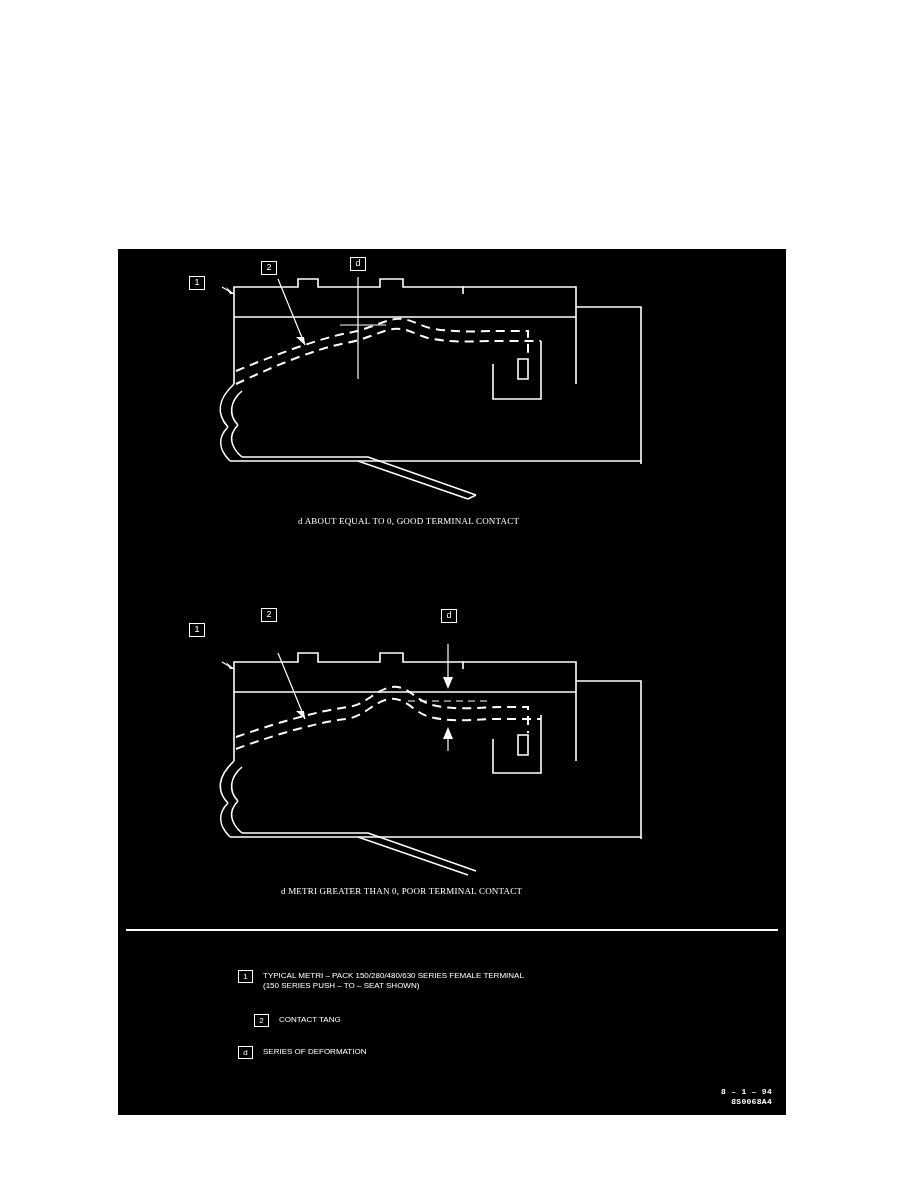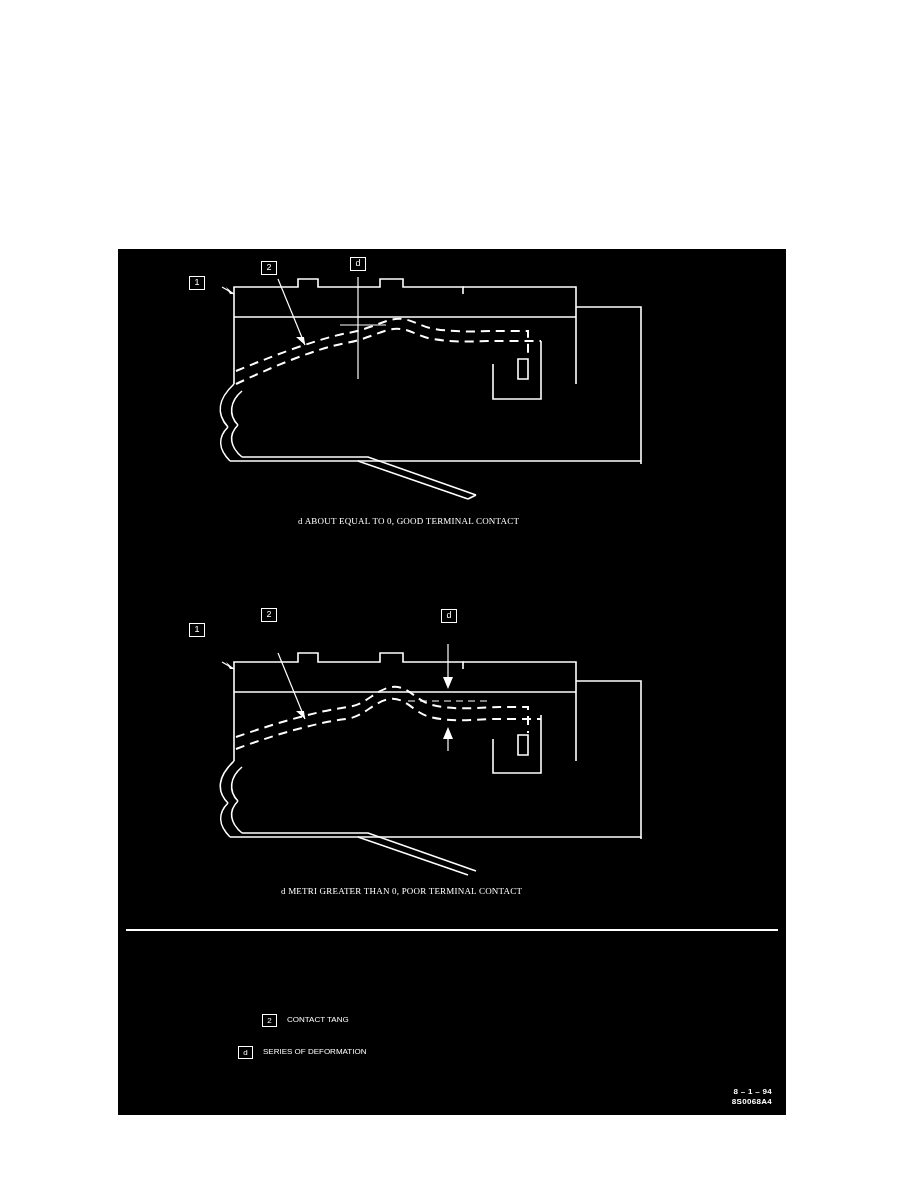--- a/index.html
+++ b/index.html
@@ -81,21 +81,21 @@
     padding-top: 1px;
   }
   .footer-code {
     position: absolute;
     color: #ffffff;
     font-size: 8px;
     line-height: 10px;
     text-align: center;
     font-weight: bold;
     letter-spacing: 0.3px;
-    font-family: Liberation Sans, sans-serif;
+    font-family: Liberation Mono, monospace;
   }
 </style>
 </head>
 <body>
 
 <div id="page">
 
   <div id="figure">
 
     <svg class="svg-layer" viewBox="0 0 668 866" preserveAspectRatio="none">
@@ -190,22 +190,28 @@
     <div class="callout" style="left:143px; top:12px;">2</div>
     <div class="callout" style="left:232px; top:8px;">d</div>
 
     <div class="callout" style="left:71px; top:374px;">1</div>
     <div class="callout" style="left:143px; top:359px;">2</div>
     <div class="callout" style="left:323px; top:360px;">d</div>
 
     <div class="caption" style="left:180px; top:267px;">d ABOUT EQUAL TO 0, GOOD TERMINAL CONTACT</div>
     <div class="caption" style="left:163px; top:637px;">d METRI GREATER THAN 0, POOR TERMINAL CONTACT</div>
 
-
-    <div class="legend-row" style="left:128px; top:765px;padding-left:16px;">
+    <div class="legend-row" style="left:120px; top:721px;">
+      <span class="legend-box">1</span><span class="legend-text">
+        <span>TYPICAL METRI – PACK 150/280/480/630 SERIES FEMALE TERMINAL</span><br>
+        <span>(150 SERIES PUSH – TO – SEAT SHOWN)</span>
+      </span>
+    </div>
+
+    <div class="legend-row" style="left:120px; top:765px;padding-left:16px;">
       <span class="legend-box">2</span><span class="legend-text">CONTACT TANG</span>
     </div>
 
     <div class="legend-row" style="left:120px; top:797px;">
       <span class="legend-box">d</span><span class="legend-text">SERIES OF DEFORMATION</span>
     </div>
 
     <div class="footer-code" style="right:14px; top:838px;">8 – 1 – 94</div>
     <div class="footer-code" style="right:14px; top:848px;margin-left:32px;">8S0068A4</div>
 

